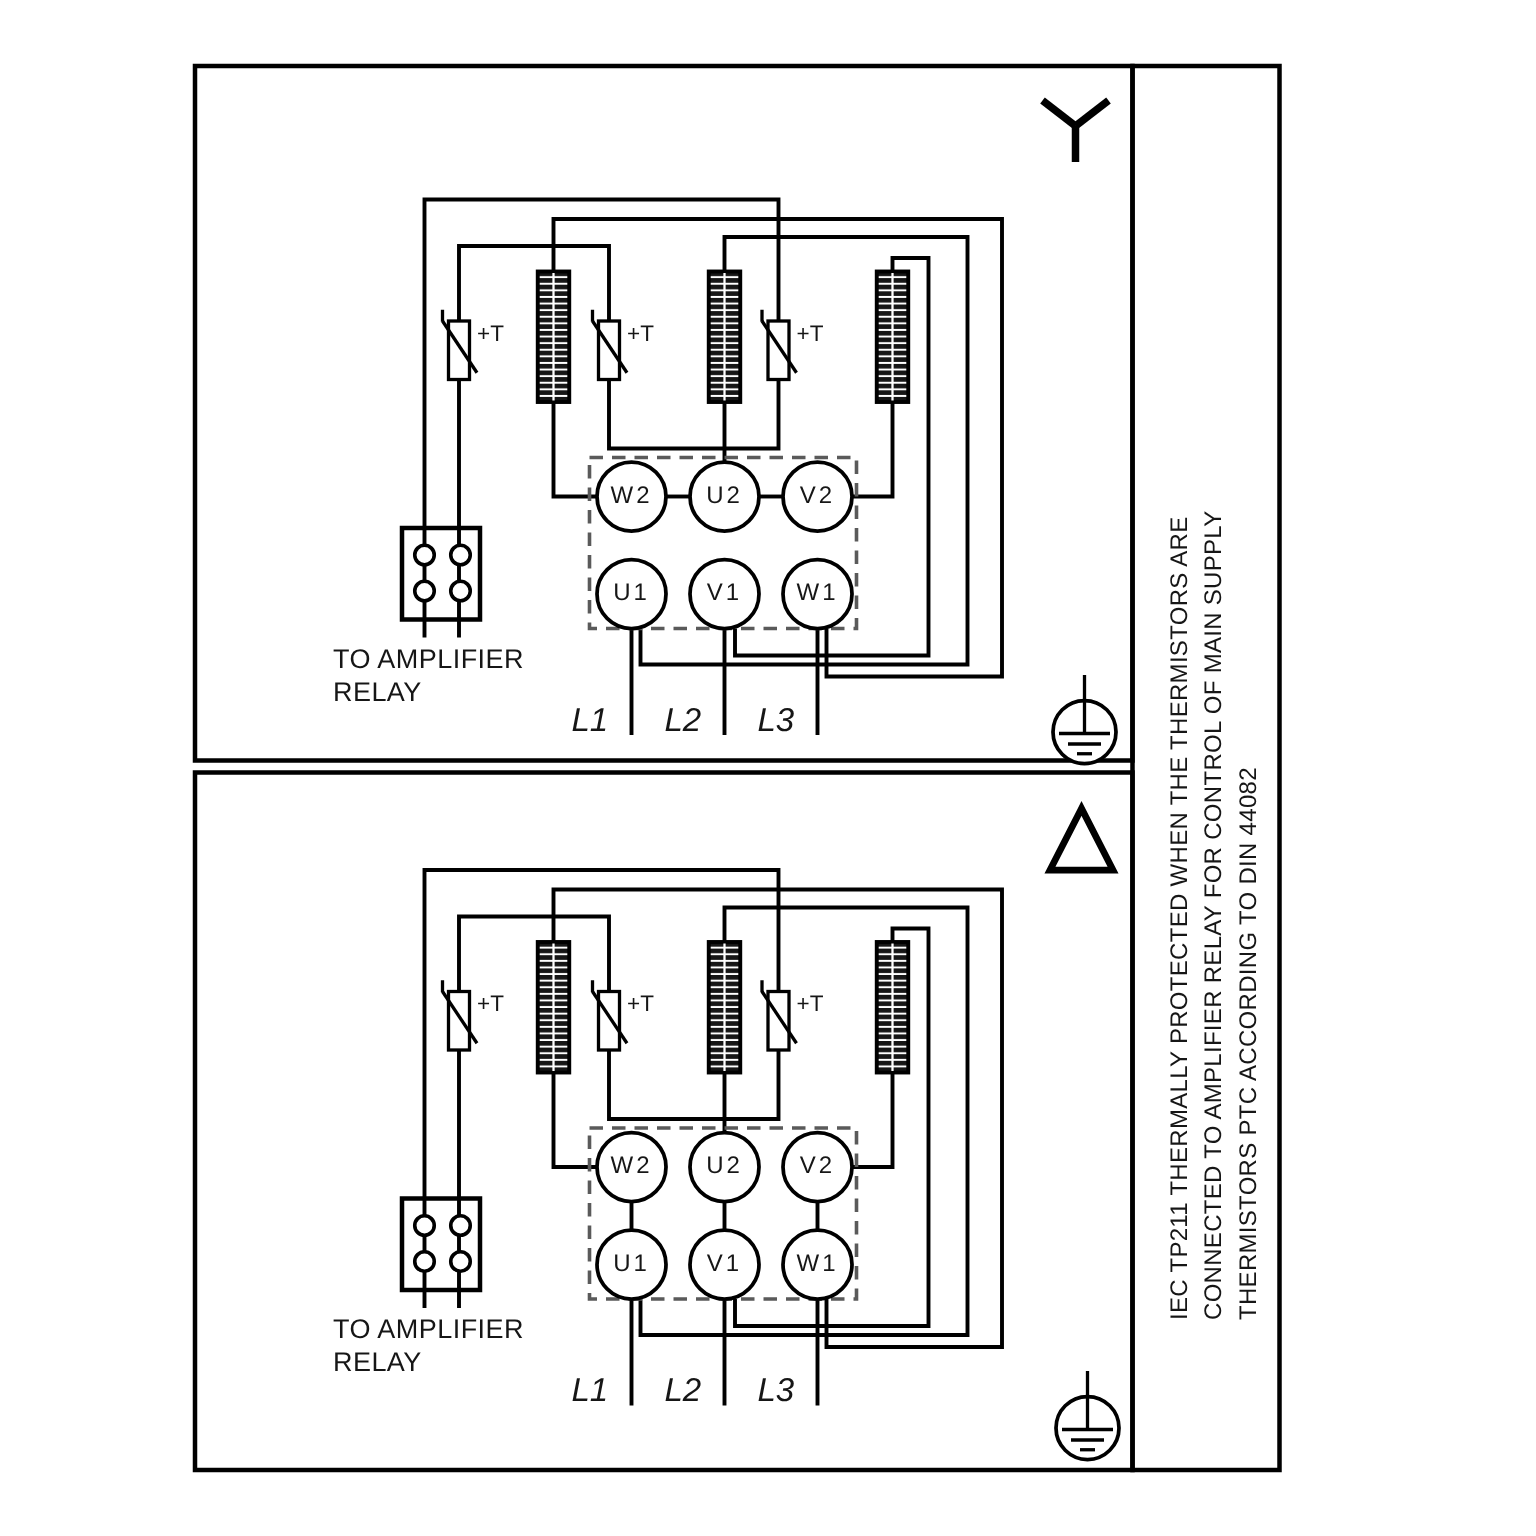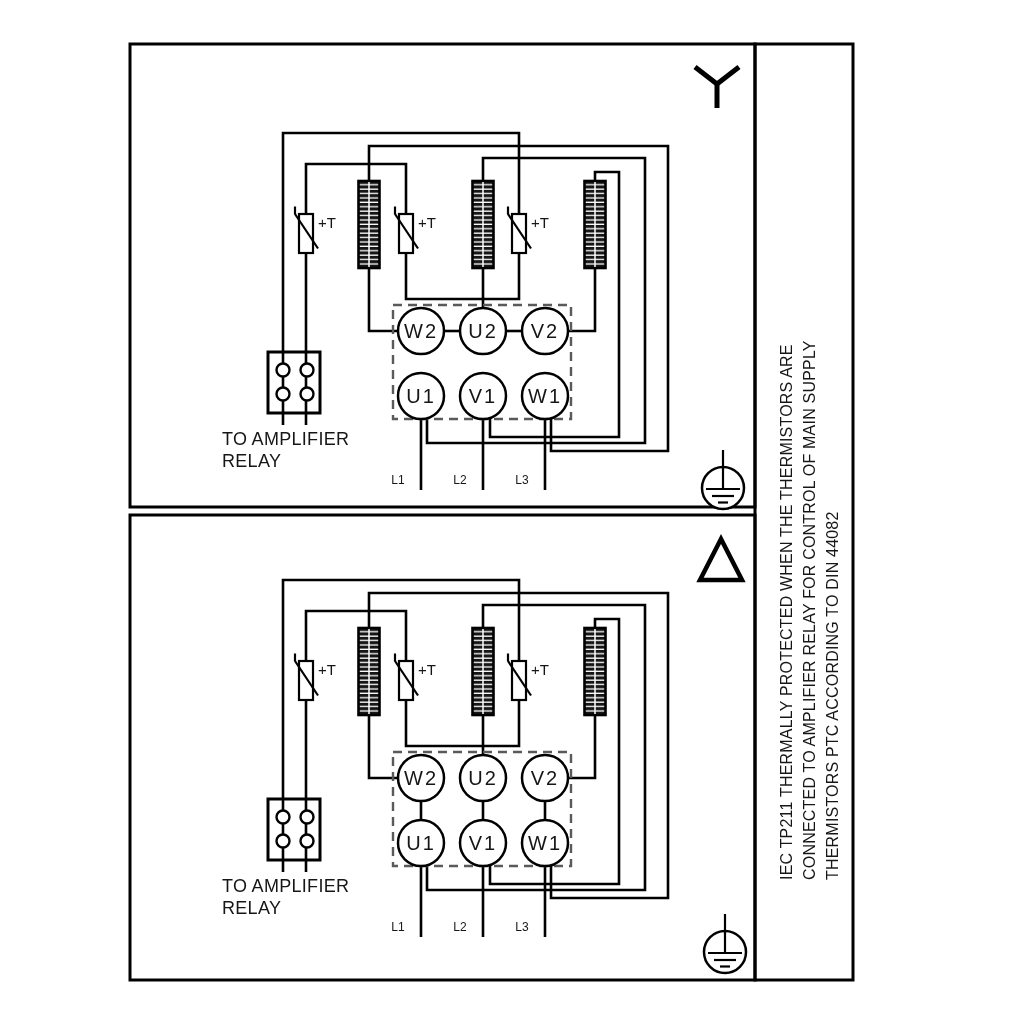--- a/index.html
+++ b/index.html
@@ -1,21 +1,21 @@
 <!DOCTYPE html>
 <html><head>
 <meta charset="utf-8">
 <style>
   html,body{margin:0;padding:0;background:#ffffff;}
   #stage{position:relative;width:1024px;height:1024px;background:#ffffff;overflow:hidden;
          font-family:"Liberation Sans",sans-serif;color:#111;}
   #stage svg{position:absolute;left:0;top:0;}
   .lbl{position:absolute;white-space:nowrap;color:#161616;}
-  .term{width:60px;text-align:center;font-size:20px;letter-spacing:2px;line-height:22px;}
-  .supply{width:34px;text-align:center;font-size:12px;line-height:18px;}
+  .term{width:60px;text-align:center;font-size:16px;letter-spacing:2px;line-height:22px;}
+  .supply{width:34px;text-align:left;font-size:22px;line-height:18px;font-style:italic;}
   .tT{font-size:15px;line-height:15px;}
   .note{font-size:18px;line-height:14px;letter-spacing:0.3px;}
   .side{font-size:16px;line-height:17px;letter-spacing:0.2px;transform:rotate(-90deg);transform-origin:0 0;}
 </style>
 </head>
 <body>
 
 <div id="stage">
 
 <svg width="1024" height="1024" viewBox="0 0 1024 1024">

